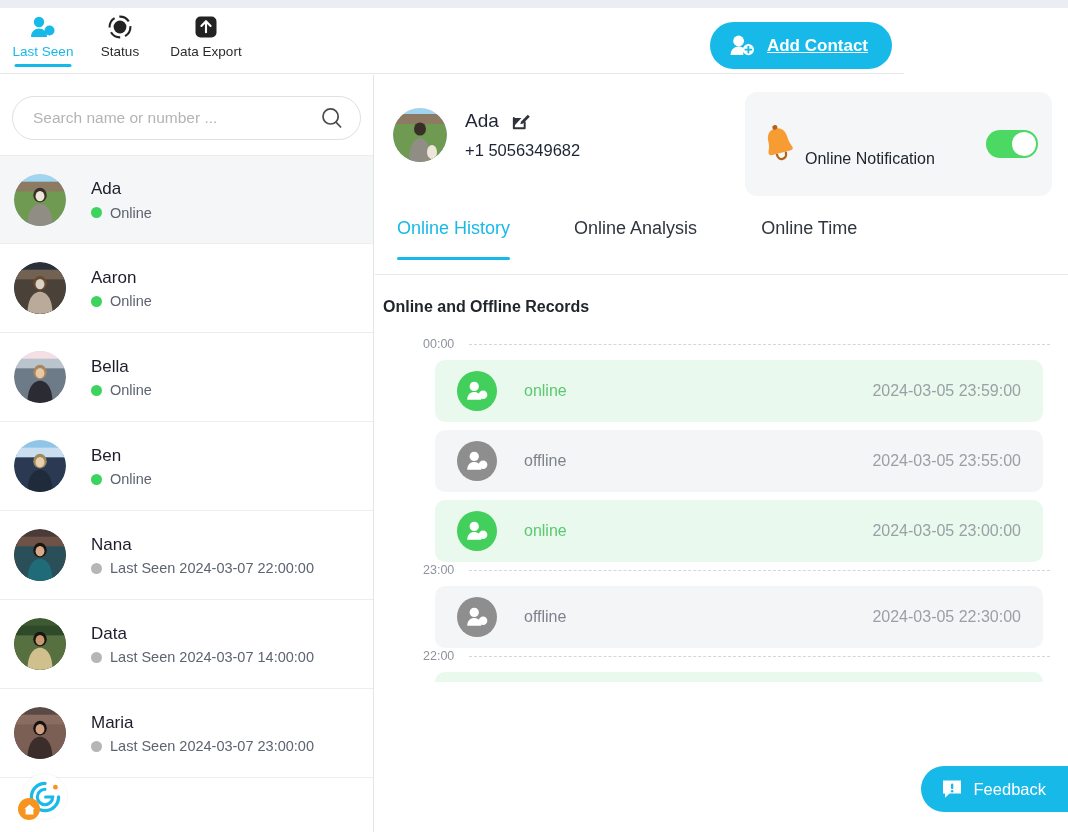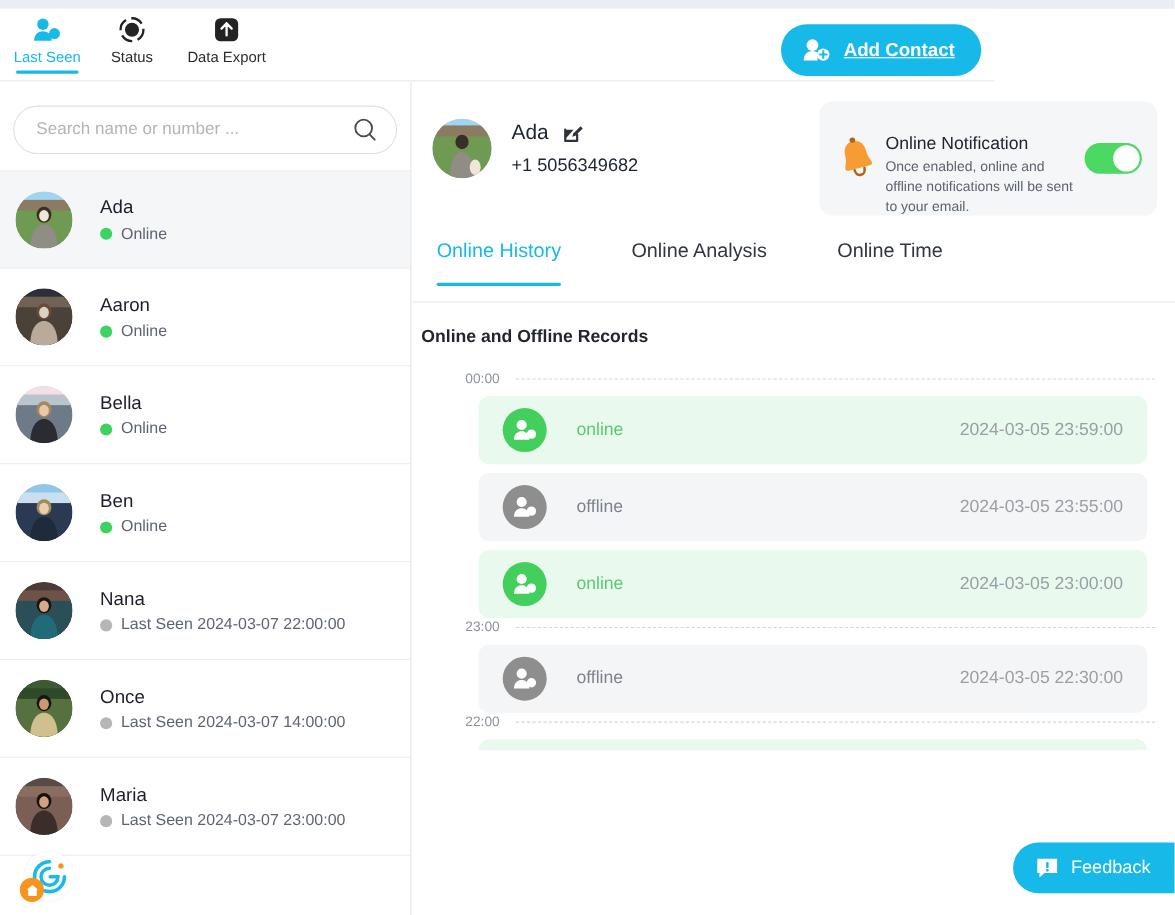--- a/index.html
+++ b/index.html
@@ -440,21 +440,21 @@
       <rect width="54" height="54" fill="#3d5a32"></rect>
       <rect y="16" width="54" height="38" fill="#56703f"></rect>
       <rect y="8" width="54" height="10" fill="#2f4a28"></rect>
       <ellipse cx="27" cy="22" rx="7" ry="7.6" fill="#1a1410"></ellipse>
       <ellipse cx="27" cy="23" rx="4.6" ry="5.4" fill="#c99a72"></ellipse>
       <path d="M14 54 C14 37 21 31 27 31 C33 31 40 37 40 54 Z" fill="#cfc08e"></path>
     </g>
             </svg>
           </div>
      <div class="contact-meta">
-       <div class="contact-name">Once</div>
+       <div class="contact-name">Data</div>
        <div class="contact-status">
          <span class="dot offline"></span>
          <span>Last Seen 2024-03-07 14:00:00</span>
        </div>
      </div>
         </div>
         <div class="contact-row">
           <div class="avatar">
             <svg viewBox="0 0 54 54" width="52" height="52">
     <defs>
@@ -537,21 +537,20 @@
           <svg width="36" height="40" viewBox="0 0 36 40">
             <g transform="rotate(-14 18 20)">
               <path d="M18 4 C11.4 4 8.2 9 8.2 15.6 C8.2 21.6 5.6 24.6 5.6 27 C5.6 28.4 7 29 9 29 L27 29 C29 29 30.4 28.4 30.4 27 C30.4 24.6 27.8 21.6 27.8 15.6 C27.8 9 24.6 4 18 4 Z" fill="#f79b33"></path>
               <rect x="15.4" y="0.6" width="5.2" height="4.6" rx="2.3" fill="#b46418"></rect>
               <path d="M13.4 30 C13.4 33.2 15.4 35.4 18 35.4 C20.6 35.4 22.6 33.2 22.6 30" fill="none" stroke="#b46418" stroke-width="2.3" stroke-linecap="round"></path>
             </g>
           </svg>
         </span>
         <div class="notif-text">
           <div class="notif-title">Online Notification</div>
-          <div class="notif-desc">Once enabled, online and offline notifications will be sent to your email.</div>
         </div>
         <div class="toggle">
           <div class="knob"></div>
         </div>
       </div>
     </div>
 
     <div class="tabs" id="tabs">
         <div class="tab active"><span>Online History</span><span class="tab-underline"></span></div>
         <div class="tab"><span>Online Analysis</span></div>

